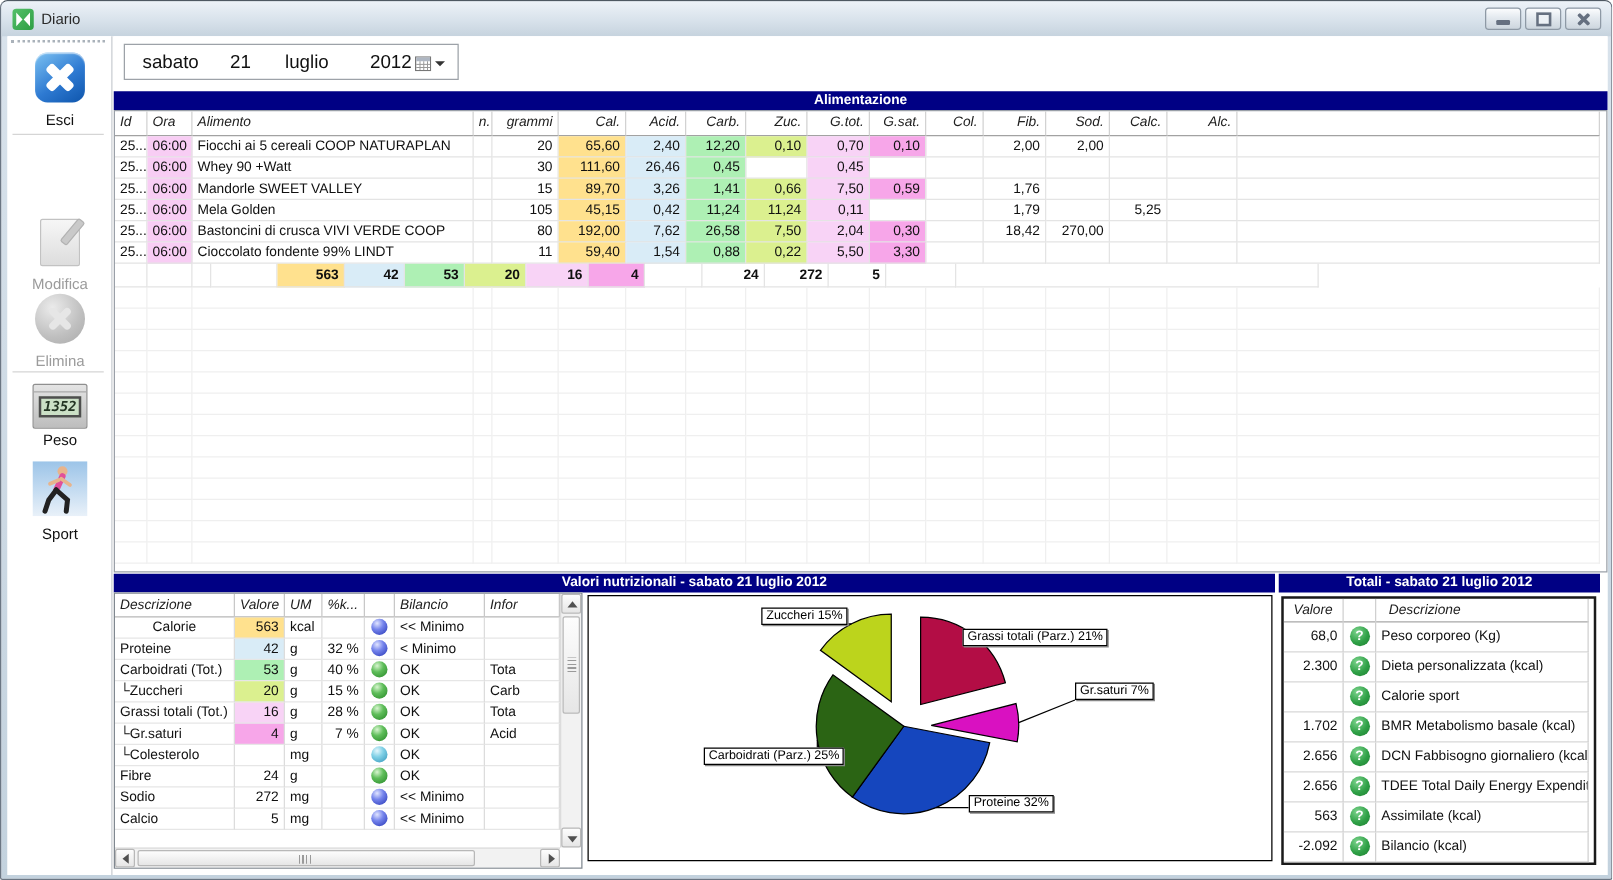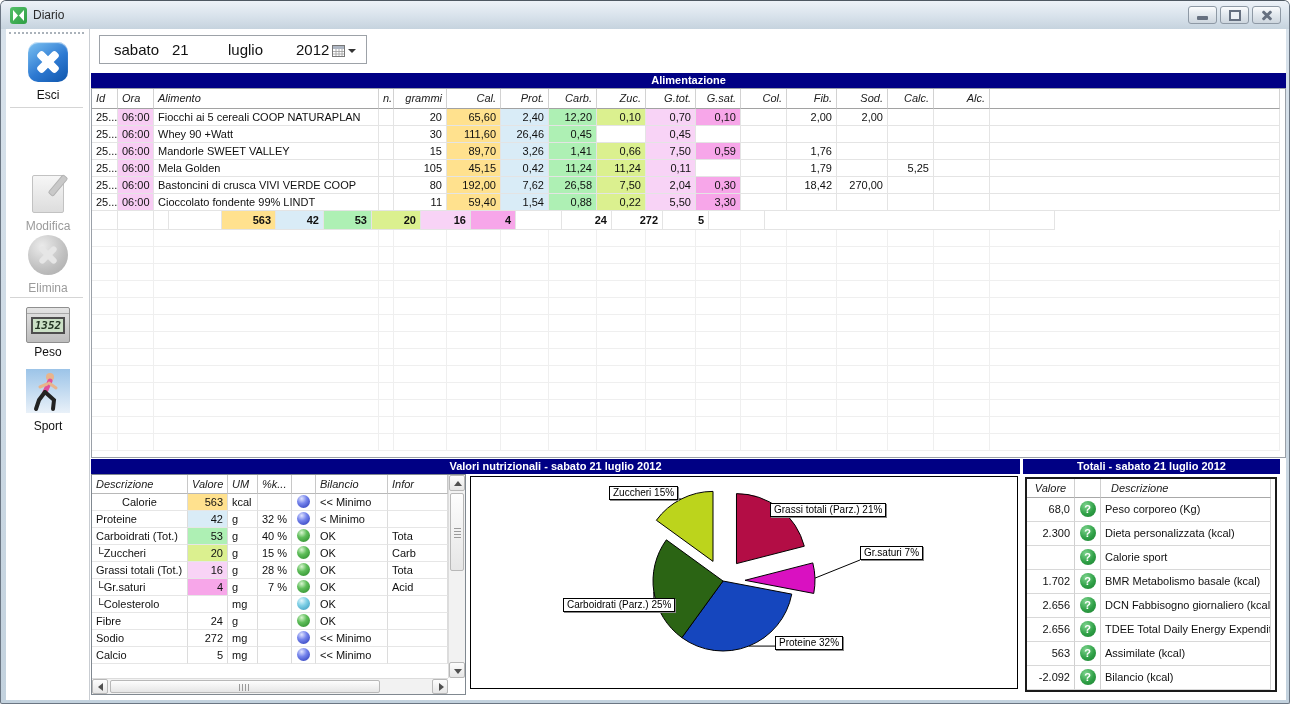--- a/index.html
+++ b/index.html
@@ -170,21 +170,21 @@
             <path d="M21 15 L14 18" stroke="#E8B48C" stroke-width="3" stroke-linecap="round" fill="none"></path>
           </svg>
         </span>
         <span class="tlabel">Sport</span>
       </div>
     </div>
 
     <div class="content">
       <div class="datepicker">
         <span class="dp-part" style="left:14px">sabato</span>
-        <span class="dp-part" style="left:72px">21</span>
+        <span class="dp-part" style="left:84px">21</span>
         <span class="dp-part" style="left:128px">luglio</span>
         <span class="dp-part" style="left:196px">2012</span>
         <span class="dp-btn">
           <svg class="cal" viewBox="0 0 13 12">
               <rect x="0.5" y="0.5" width="12" height="11" fill="#fff" stroke="#777"></rect>
               <rect x="1" y="1" width="11" height="3" fill="#AEB6C2"></rect>
               <path d="M1 6.5 H12 M1 9 H12 M4 4 V11 M7 4 V11 M10 4 V11" stroke="#999" stroke-width="0.8"></path>
             </svg>
           <span class="tri"></span>
         </span>
@@ -193,21 +193,21 @@
       <div class="alim">
         <div class="panelhdr">Alimentazione</div>
         <div class="gridwrap" id="alim-grid">
             <div class="trow hrow">
               <div class="tcell" style="width: 26px; text-align: left;">Id</div>
               <div class="tcell" style="width: 36px; text-align: left;">Ora</div>
               <div class="tcell" style="width: 225px; text-align: left;">Alimento</div>
               <div class="tcell" style="width: 15px; text-align: right;">n.</div>
               <div class="tcell" style="width: 53px; text-align: right;">grammi</div>
               <div class="tcell" style="width: 54px; text-align: right;">Cal.</div>
-              <div class="tcell" style="width: 48px; text-align: right;">Prot.</div>
+              <div class="tcell" style="width: 48px; text-align: right;">Acid.</div>
               <div class="tcell" style="width: 48px; text-align: right;">Carb.</div>
               <div class="tcell" style="width: 49px; text-align: right;">Zuc.</div>
               <div class="tcell" style="width: 50px; text-align: right;">G.tot.</div>
               <div class="tcell" style="width: 45px; text-align: right;">G.sat.</div>
               <div class="tcell" style="width: 46px; text-align: right;">Col.</div>
               <div class="tcell" style="width: 50px; text-align: right;">Fib.</div>
               <div class="tcell" style="width: 51px; text-align: right;">Sod.</div>
               <div class="tcell" style="width: 46px; text-align: right;">Calc.</div>
               <div class="tcell" style="width: 56px; text-align: right;">Alc.</div>
               <div class="tcell" style="width: 290px; text-align: left;"></div>

